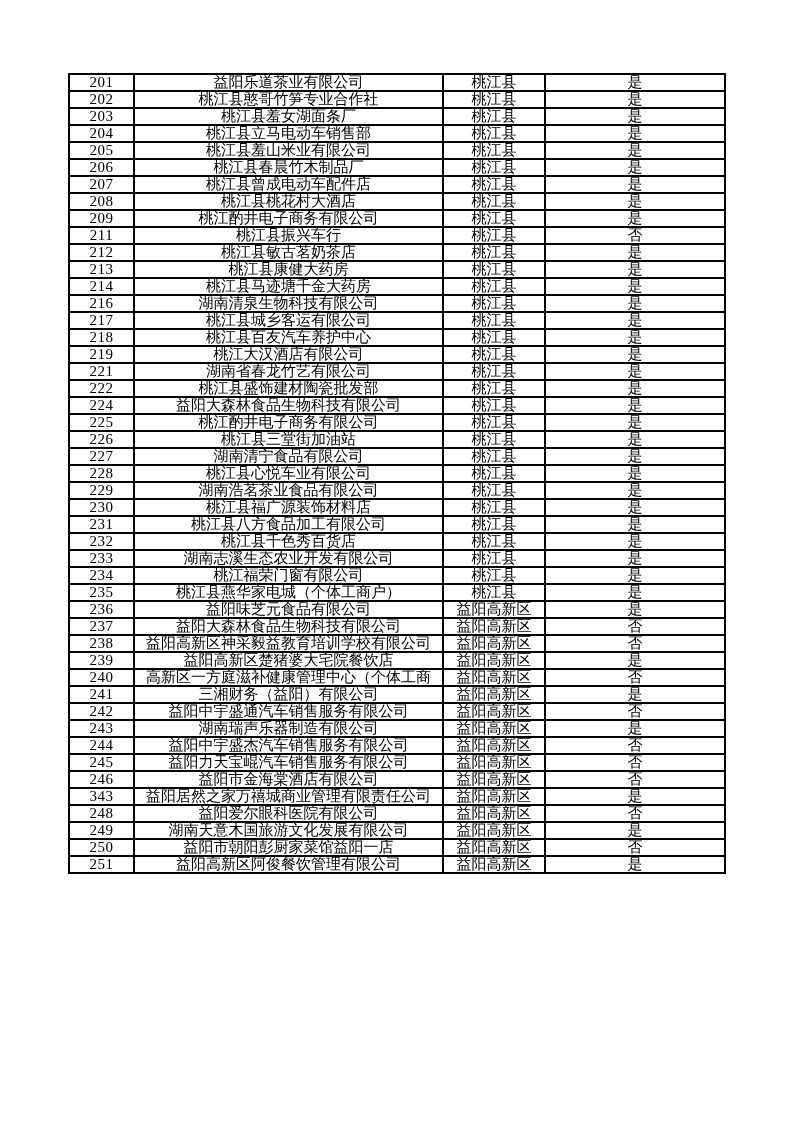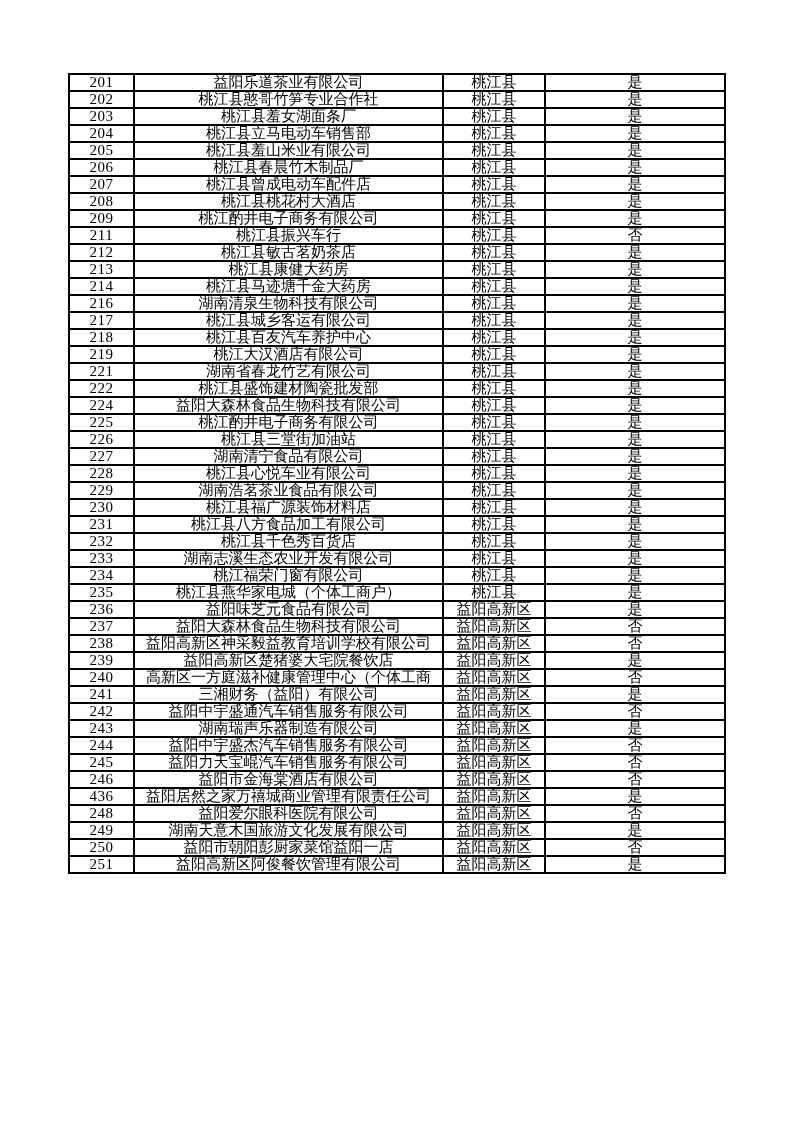--- a/index.html
+++ b/index.html
@@ -304,21 +304,21 @@
           <td class="cell-district">益阳高新区</td>
           <td class="cell-status">否</td>
         </tr>
         <tr>
           <td class="cell-index">246</td>
           <td class="cell-name">益阳市金海棠酒店有限公司</td>
           <td class="cell-district">益阳高新区</td>
           <td class="cell-status">否</td>
         </tr>
         <tr>
-          <td class="cell-index">436</td>
+          <td class="cell-index">343</td>
           <td class="cell-name">益阳居然之家万禧城商业管理有限责任公司</td>
           <td class="cell-district">益阳高新区</td>
           <td class="cell-status">是</td>
         </tr>
         <tr>
           <td class="cell-index">248</td>
           <td class="cell-name">益阳爱尔眼科医院有限公司</td>
           <td class="cell-district">益阳高新区</td>
           <td class="cell-status">否</td>
         </tr>

